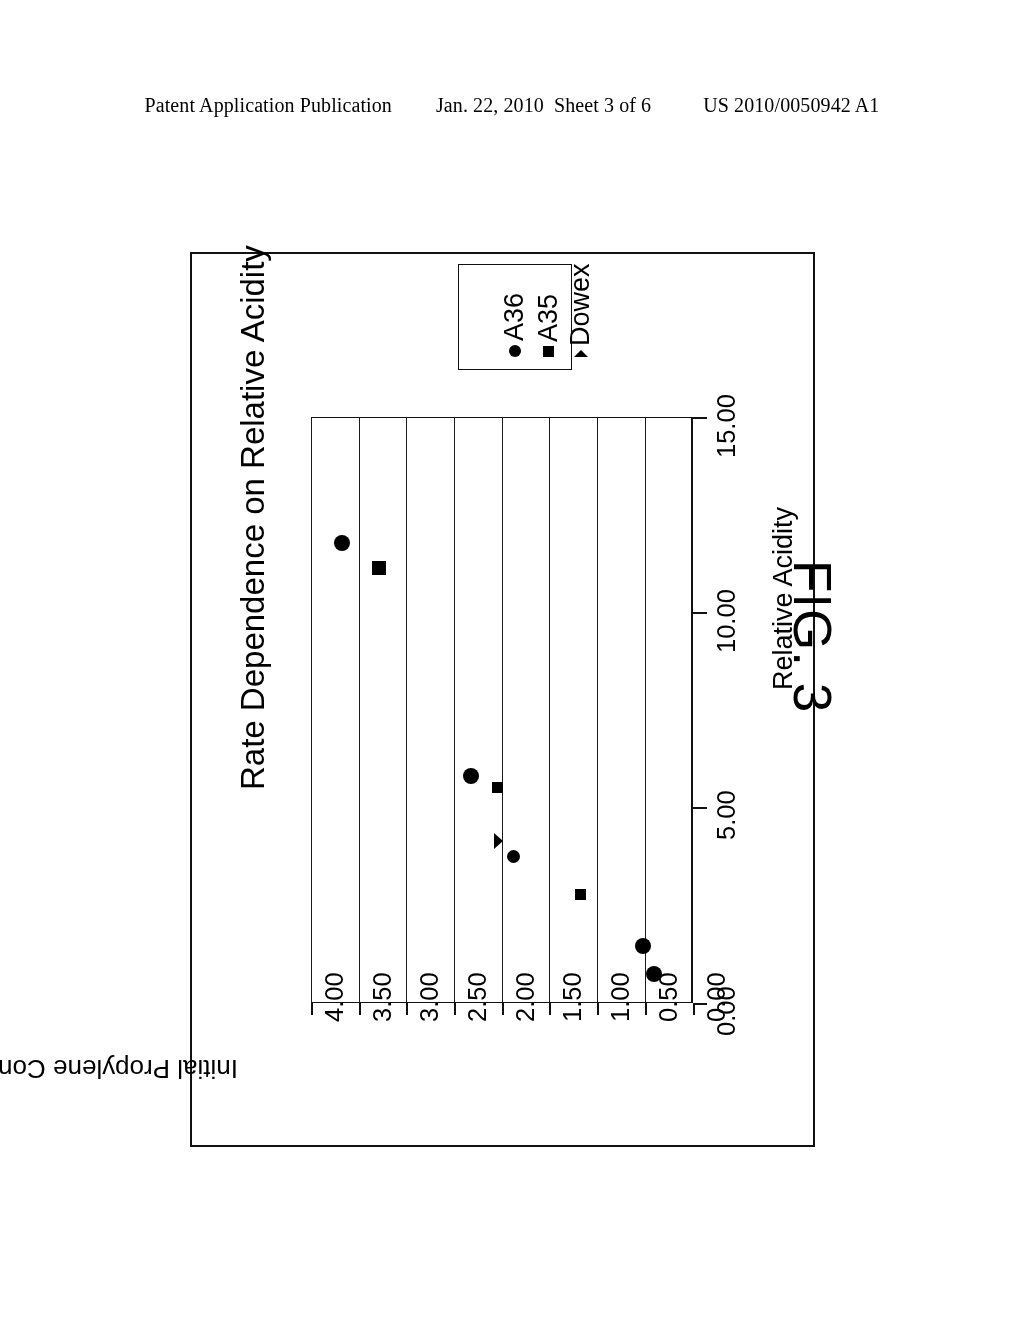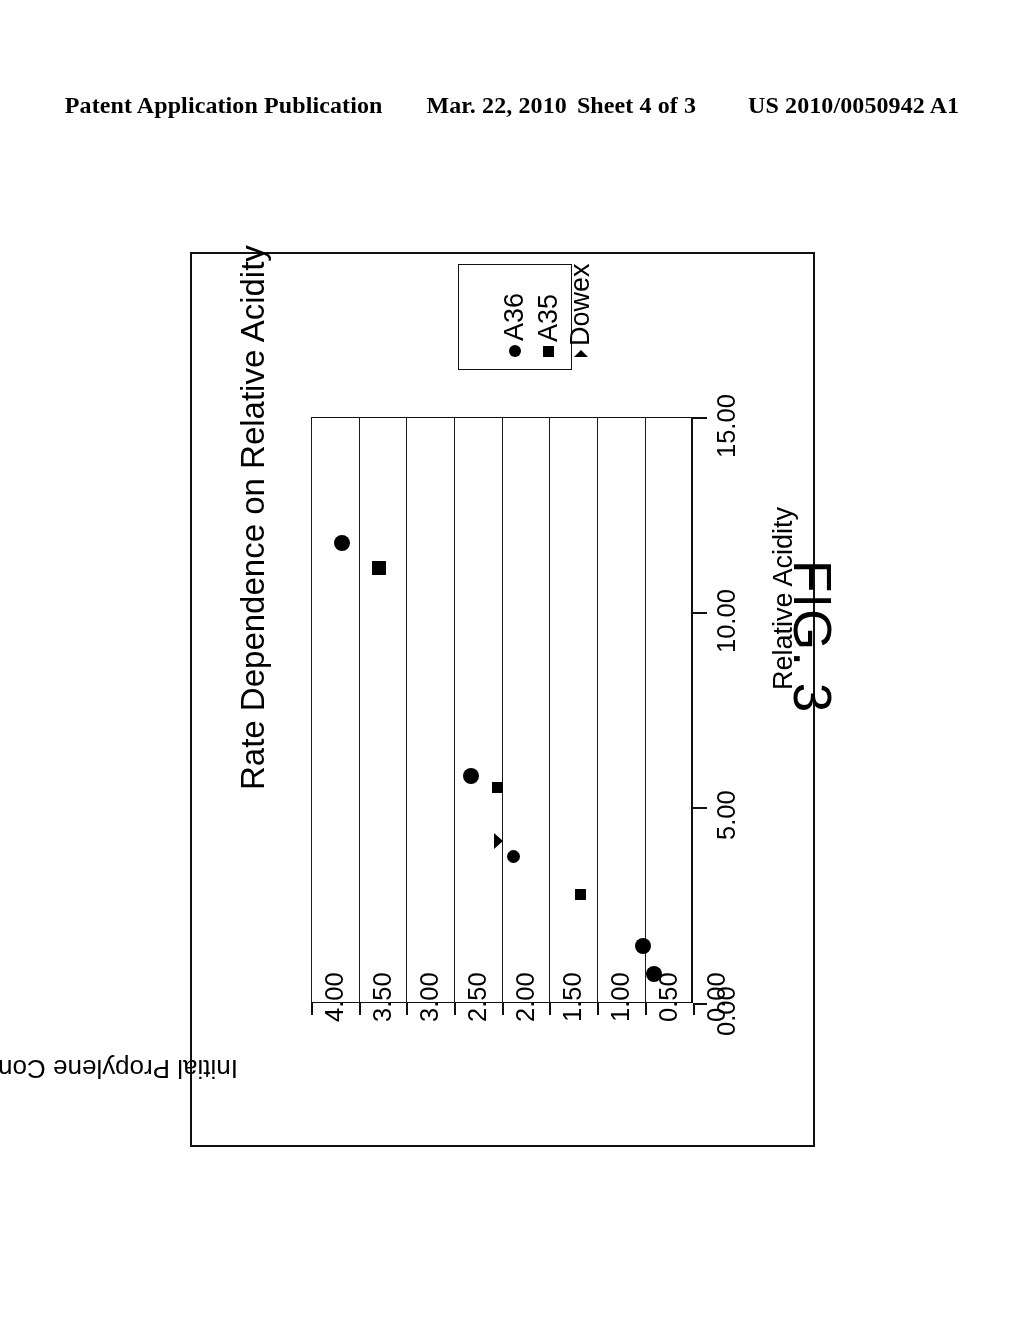--- a/index.html
+++ b/index.html
@@ -23,22 +23,22 @@
     left: 0;
     top: 88px;
     width: 1024px;
     height: 34px;
     display: flex;
     align-items: center;
     justify-content: center;
   }
   #page-header .hdr-seg {
     font-family: "Liberation Serif", serif;
-    font-weight: bold;
-    font-size: 24px;
+    font-weight: normal;
+    font-size: 20px;
     letter-spacing: 0.1px;
     white-space: nowrap;
   }
   .hdr-gap-a { width: 44px; }
   .hdr-gap-b { width: 52px; }
   .hdr-inner-gap { width: 10px; display: inline-block; }
 
   
   #figure-frame {
     position: absolute;
@@ -244,23 +244,23 @@
     border-top: 8px solid transparent;
     border-bottom: 8px solid transparent;
   }
 </style>
 </head>
 <body>
 
 <div id="page-header">
   <span class="hdr-seg">Patent Application Publication</span>
   <span class="hdr-gap-a"></span>
-  <span class="hdr-seg">Mar. 22, 2010</span>
+  <span class="hdr-seg">Jan. 22, 2010</span>
   <span class="hdr-inner-gap"></span>
-  <span class="hdr-seg">Sheet 4 of 3</span>
+  <span class="hdr-seg">Sheet 3 of 6</span>
   <span class="hdr-gap-b"></span>
   <span class="hdr-seg">US 2010/0050942 A1</span>
 </div>
 
 <div id="figure-frame"></div>
 
 <div id="fig-caption">FIG. 3</div>
 
 <div id="chart-title">Rate Dependence on Relative Acidity</div>
 

